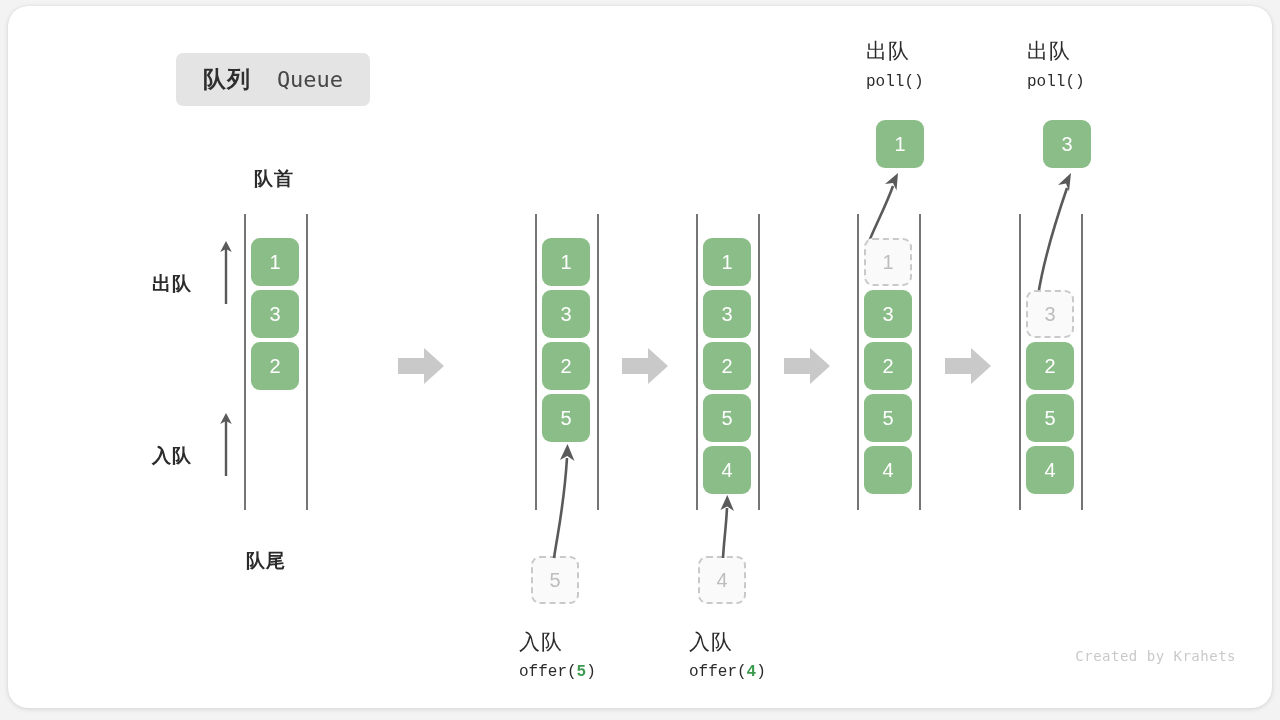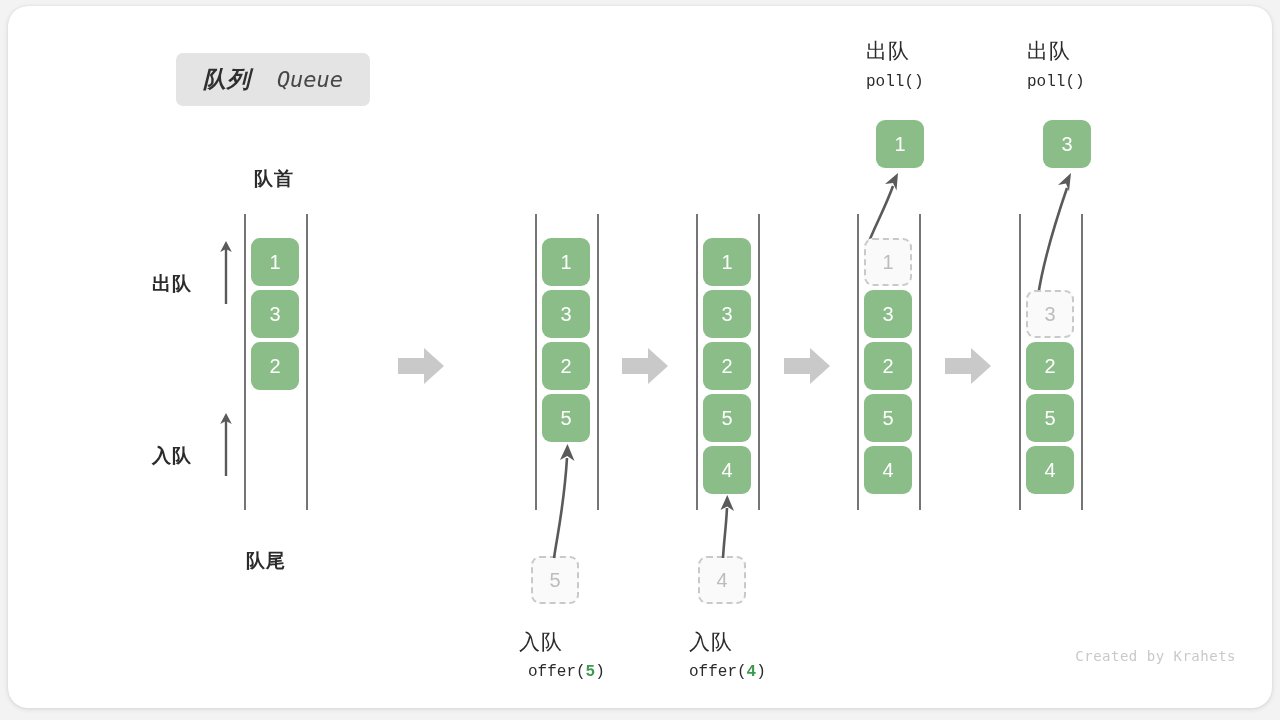--- a/index.html
+++ b/index.html
@@ -27,21 +27,20 @@
   #title-chip {
     position: absolute;
     left: 168px; top: 47px;
     width: 194px; height: 53px;
     background: #e4e4e4;
     border-radius: 7px;
     display: flex;
     align-items: center;
     justify-content: center;
     gap: 10px;
-    font-style: italic;
   }
   #title-chip .cn {
     font-size: 23px;
     font-weight: bold;
     color: #2f2f2f;
     letter-spacing: 1px;
   }
   #title-chip .en {
     font-family: "DejaVu Sans Mono", "Liberation Mono", monospace;
     font-size: 22px;
@@ -169,21 +168,21 @@
       <div class="cell" style="left:534px; top:336px;">2</div>
       <div class="cell" style="left:534px; top:388px;">5</div>
 
       <div class="cell ghost" style="left:523px; top:550px;">5</div>
       <svg class="curve-arrow" style="left:528px; top:430px;" width="60" height="125" viewBox="0 0 60 125">
         <path d="M18 122 C 22 95, 28 70, 31 22" stroke="#5a5a5a" stroke-width="2.6" fill="none"></path>
         <path d="M31.5 8 L24 24 L31.3 20 L38.5 25 Z" fill="#5a5a5a"></path>
       </svg>
 
       <div class="cap-cn" style="left:511px; top:622px;">入队</div>
-      <div class="mono-label" style="left:511px; top:657px;margin-left:9px;">
+      <div class="mono-label" style="left:511px; top:657px;">
         <span>offer(</span><span class="arg">5</span><span>)</span>
       </div>
     </div>
 
     <svg class="step-arrow" style="left:614px; top:340px;" viewBox="0 0 46 40">
       <path d="M0 12 L26 12 L26 2 L46 20 L26 38 L26 28 L0 28 Z" fill="#c9c9c9"></path>
     </svg>
 
     <div>
       <div class="rail" style="left:688px; top:208px; height:296px;"></div>

